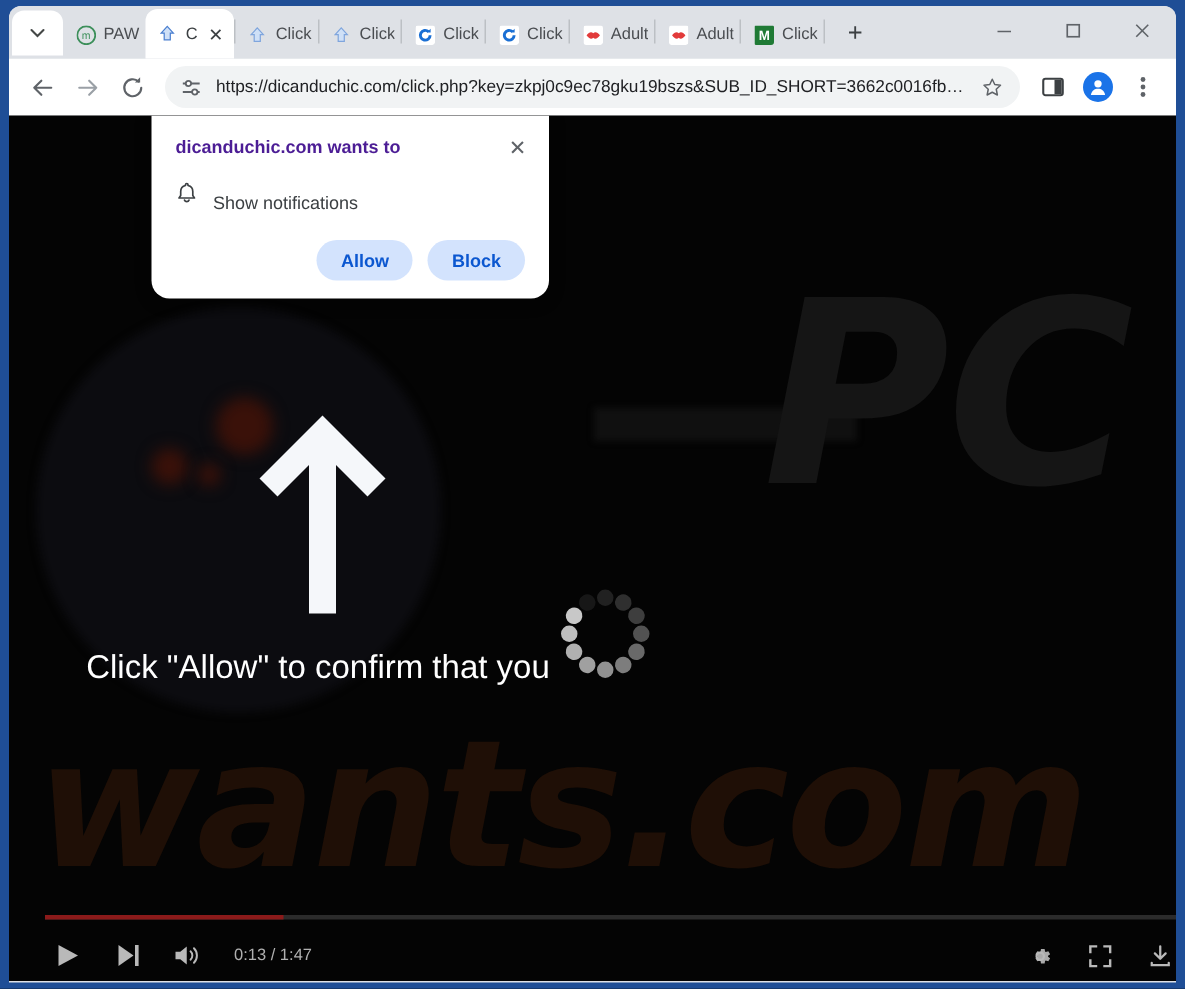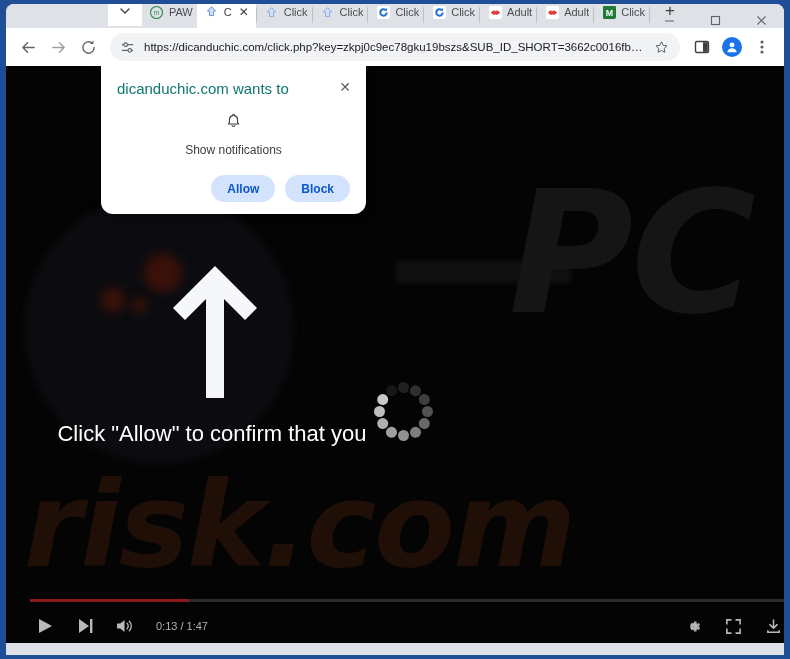--- a/index.html
+++ b/index.html
@@ -16,26 +16,25 @@
     left: 6px; top: 4px;
     width: 778px; height: 651px;
     background: #dee1e6;
     border-radius: 8px 8px 0 0;
     overflow: hidden;
   }
 
   
   .tabstrip {
     position: relative;
-    height: 24px;
+    height: 35px;
     background: #dee1e6;
     display: flex;
     align-items: flex-end;
     padding-left: 2px;
-    justify-content: center;
   }
   .tablist-chevron {
     width: 34px; height: 30px;
     margin-bottom: 2px;
     background: #ffffff;
     border-radius: 8px 8px 0 0;
     display: flex; align-items: center; justify-content: center;
     color: #444746;
     font-size: 9px;
   }
@@ -249,38 +248,37 @@
   .perm-bubble {
     position: absolute;
     left: 95px; top: 0px;
     width: 265px;
     background: #ffffff;
     border-radius: 0 0 12px 12px;
     box-shadow: 0 2px 10px rgba(0,0,0,.35);
     padding: 14px 16px 12px 16px;
   }
   .perm-title {
-    font-size: 15px;
-    font-weight: normal;
-    color: #0f766e;
+    font-size: 12px;
+    font-weight: bold;
+    color: #4c1d95;
   }
   .perm-close {
     position: absolute;
     right: 12px; top: 12px;
     width: 18px; height: 18px;
     display: flex; align-items: center; justify-content: center;
     color: #5f6368;
     font-size: 14px;
   }
   .perm-row {
     display: flex;
-    align-items: center;
+    align-items: flex-end;
     margin-top: 16px;
     gap: 10px;
-    flex-direction: column;
   }
   .perm-row-label {
     font-size: 12px;
     color: #3c4043;
   }
   .perm-actions {
     display: flex;
     justify-content: flex-end;
     gap: 10px;
     margin-top: 18px;
@@ -531,21 +529,21 @@
 
   <div class="viewport">
 
     <div class="bg-circle"></div>
     <div class="bg-dot" style="left:138px; top:188px; width:38px; height:38px;"></div>
     <div class="bg-dot" style="left:95px; top:222px; width:24px; height:24px;"></div>
     <div class="bg-dot" style="left:126px; top:232px; width:15px; height:15px;"></div>
     <div class="bg-strip" style="left:390px; top:195px; width:175px; height:22px;"></div>
 
     <div class="wm wm-pc">PC</div>
-    <div class="wm wm-risk">risk.com</div>
+    <div class="wm wm-risk">wants.com</div>
 
     <div class="spinner">
       <span style="transform:rotate(0deg)   translate(0,-24px); opacity:.15"></span>
       <span style="transform:rotate(30deg)  translate(0,-24px); opacity:.22"></span>
       <span style="transform:rotate(60deg)  translate(0,-24px); opacity:.30"></span>
       <span style="transform:rotate(90deg)  translate(0,-24px); opacity:.40"></span>
       <span style="transform:rotate(120deg) translate(0,-24px); opacity:.52"></span>
       <span style="transform:rotate(150deg) translate(0,-24px); opacity:.62"></span>
       <span style="transform:rotate(180deg) translate(0,-24px); opacity:.72"></span>
       <span style="transform:rotate(210deg) translate(0,-24px); opacity:.80"></span>

